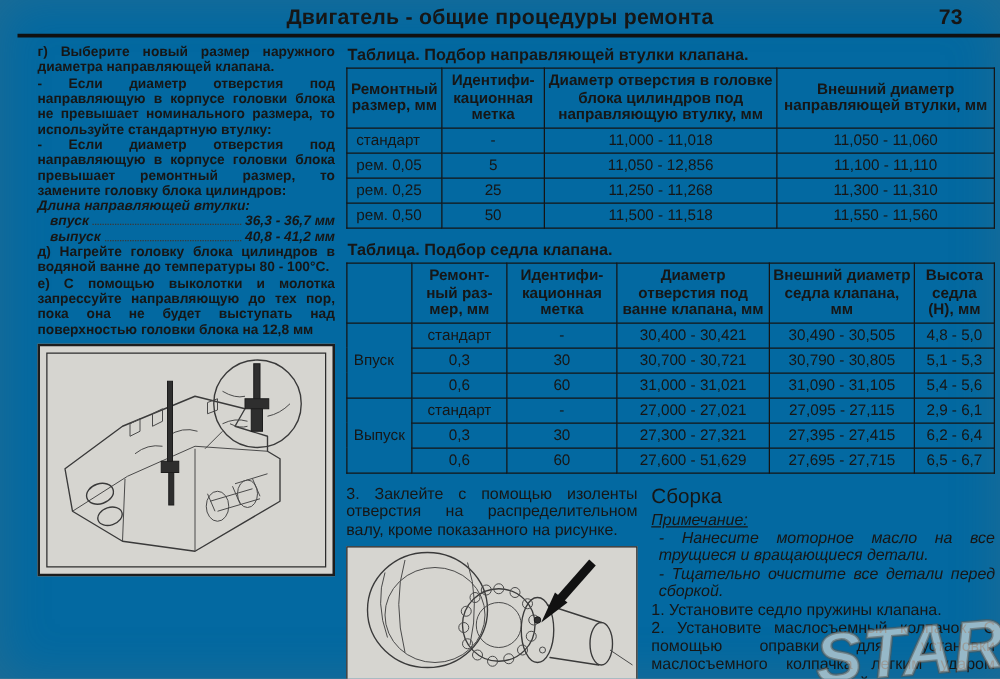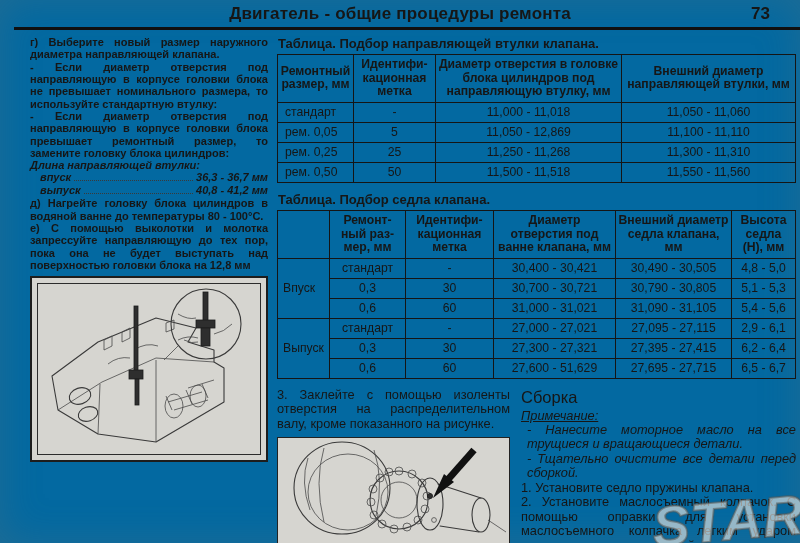--- a/index.html
+++ b/index.html
@@ -131,21 +131,21 @@
       </tr>
       <tr>
         <td class="t1-c0">стандарт</td>
         <td>-</td>
         <td>11,000 - 11,018</td>
         <td>11,050 - 11,060</td>
       </tr>
       <tr>
         <td class="t1-c0">рем. 0,05</td>
         <td>5</td>
-        <td>11,050 - 12,869</td>
+        <td>11,050 - 12,856</td>
         <td>11,100 - 11,110</td>
       </tr>
       <tr>
         <td class="t1-c0">рем. 0,25</td>
         <td>25</td>
         <td>11,250 - 11,268</td>
         <td>11,300 - 11,310</td>
       </tr>
       <tr>
         <td class="t1-c0">рем. 0,50</td>

